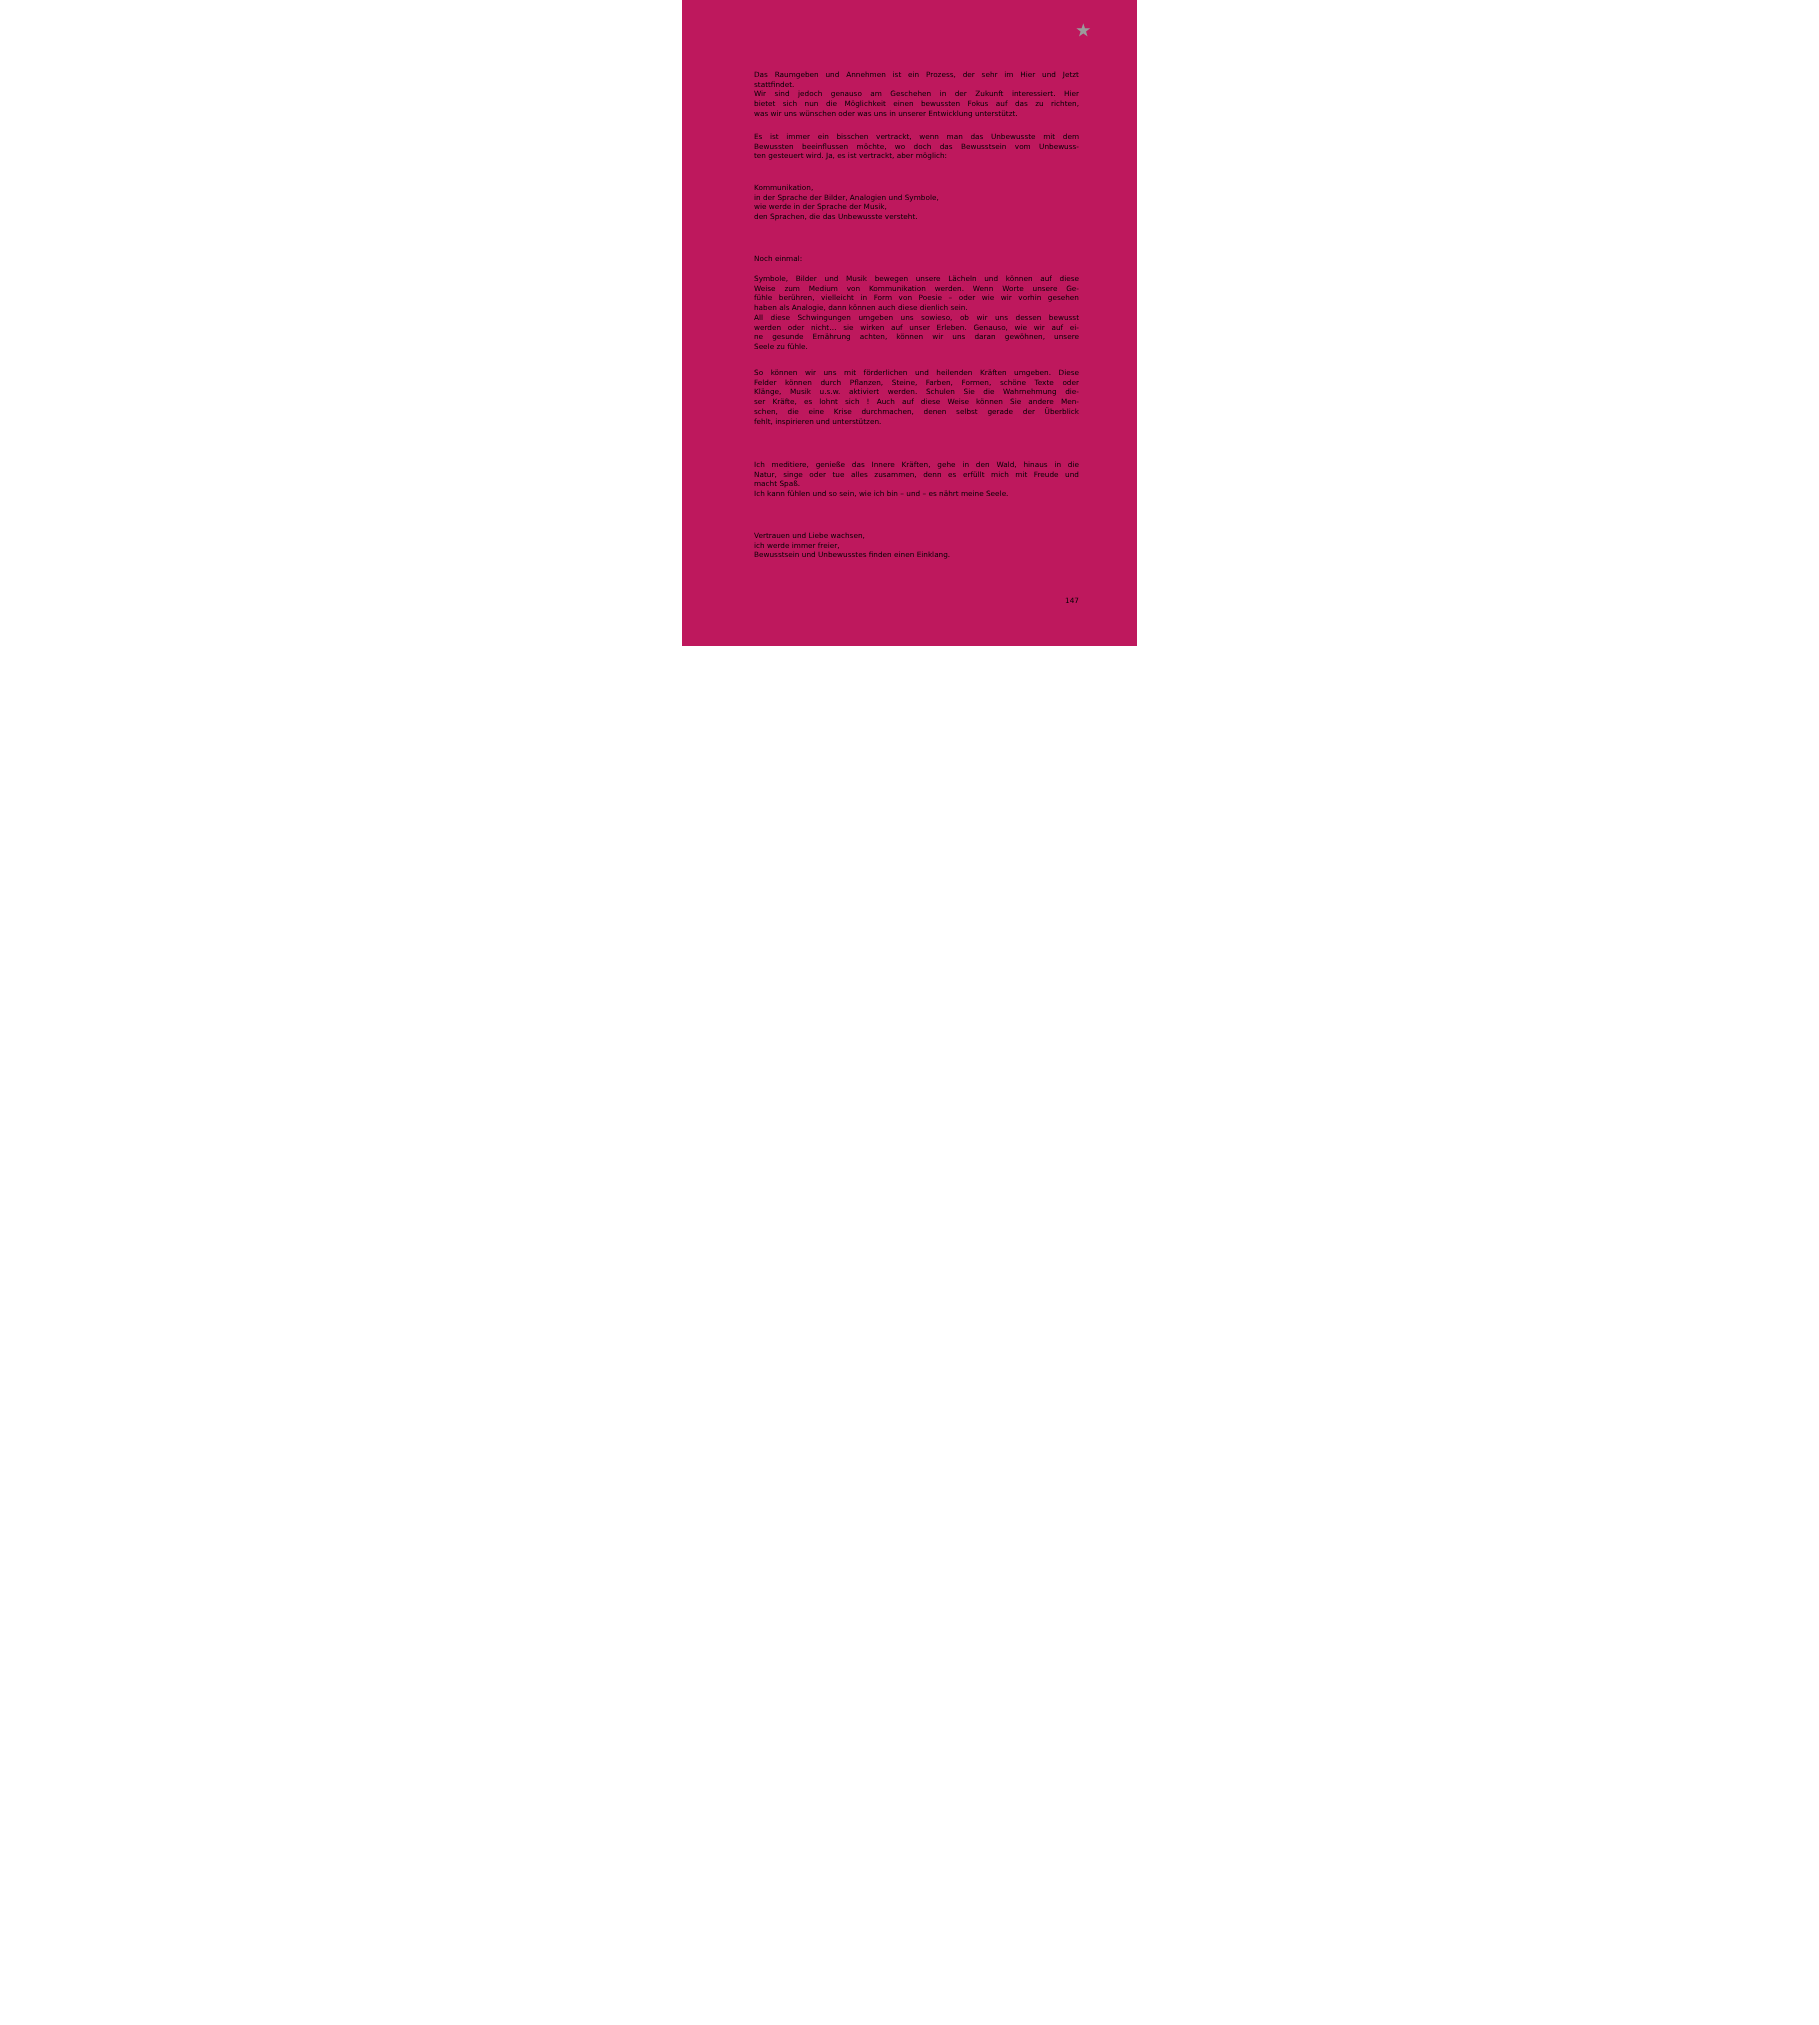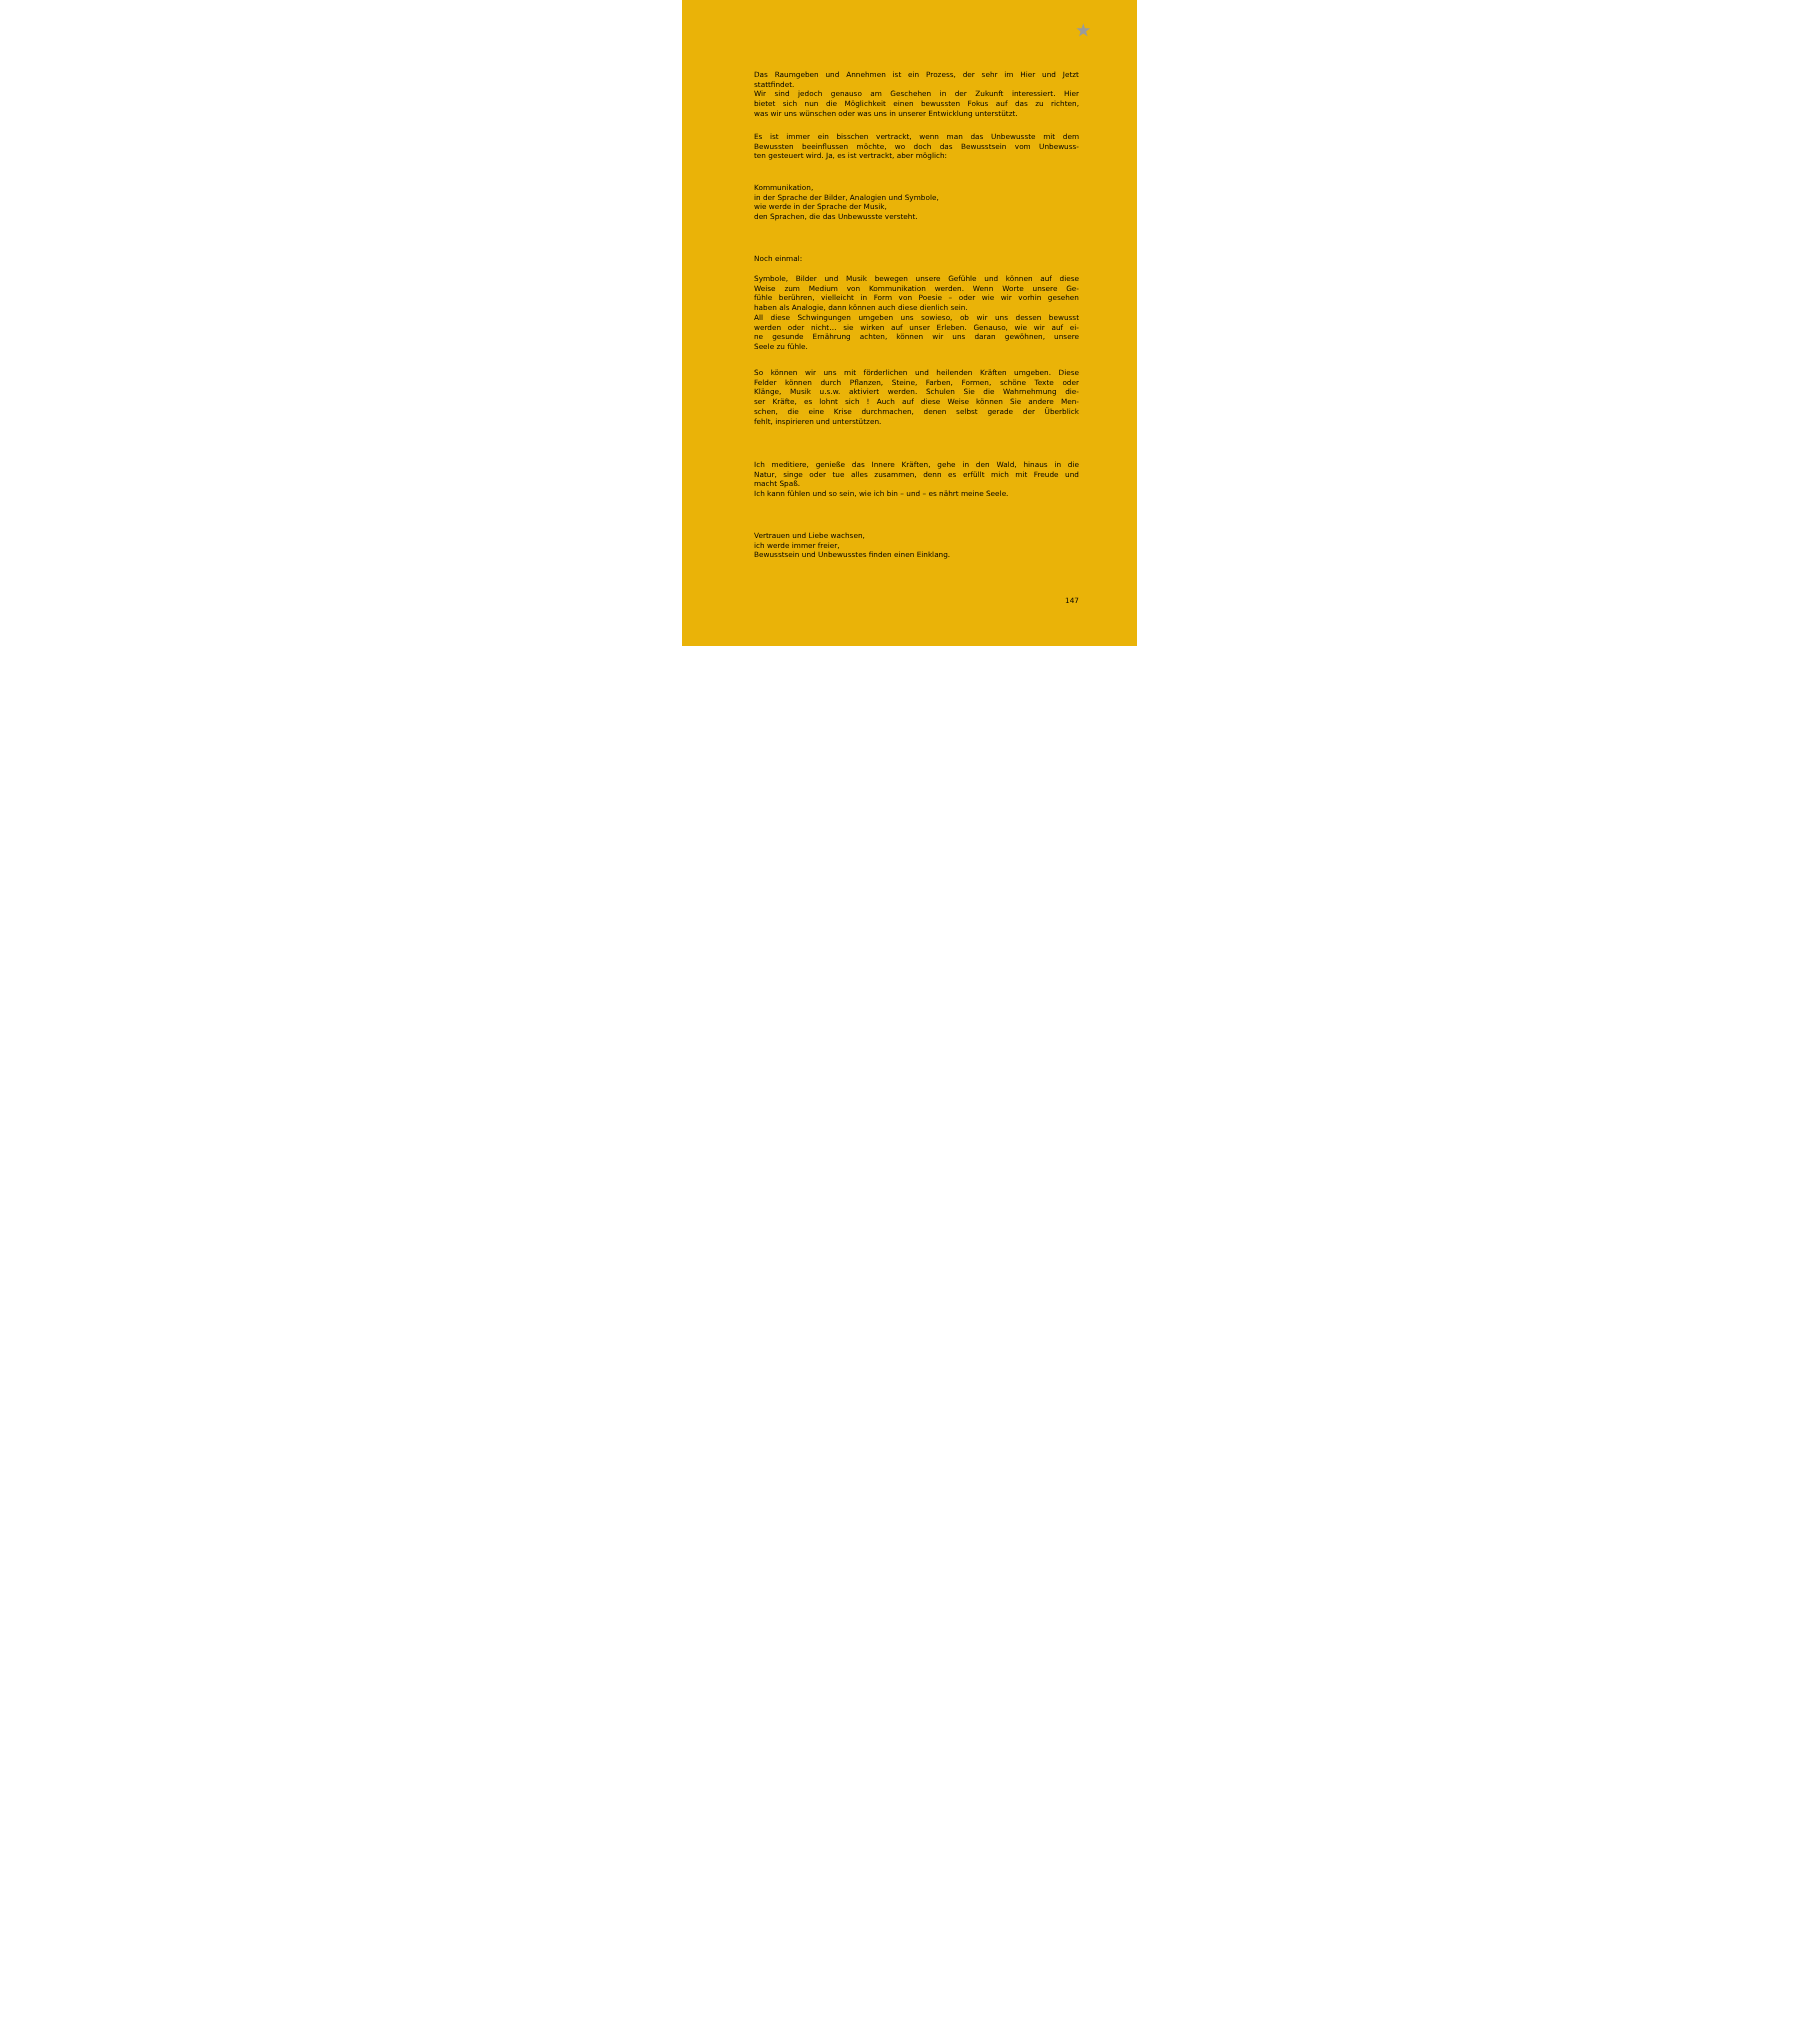--- a/index.html
+++ b/index.html
@@ -5,21 +5,21 @@
   html, body {
     margin: 0;
     padding: 0;
     background: #ffffff;
   }
   .page {
     position: relative;
     width: 455px;
     height: 646px;
     margin: 0 auto;
-    background: #eab308;
+    background: #be185d;
     font-family: "DejaVu Sans", "Liberation Sans", sans-serif;
     font-size: 7.3px;
     line-height: 9.7px;
     color: #000000;
     overflow: hidden;
   }
   .block {
     position: absolute;
     left: 72px;
     width: 325px;
@@ -78,21 +78,21 @@
       <div class="line">in der Sprache der Bilder, Analogien und Symbole,</div>
       <div class="line">wie werde in der Sprache der Musik,</div>
       <div class="line">den Sprachen, die das Unbewusste versteht.</div>
     </div>
 
   <div class="block b-noch">
       <div class="line">Noch einmal:</div>
     </div>
 
   <div class="block b-p3">
-      <div class="line j">Symbole, Bilder und Musik bewegen unsere Gefühle und können auf diese</div>
+      <div class="line j">Symbole, Bilder und Musik bewegen unsere Lächeln und können auf diese</div>
       <div class="line j">Weise zum Medium von Kommunikation werden. Wenn Worte unsere Ge-</div>
       <div class="line j">fühle berühren, vielleicht in Form von Poesie – oder wie wir vorhin gesehen</div>
       <div class="line">haben als Analogie, dann können auch diese dienlich sein.</div>
       <div class="line j">All diese Schwingungen umgeben uns sowieso, ob wir uns dessen bewusst</div>
       <div class="line j">werden oder nicht… sie wirken auf unser Erleben. Genauso, wie wir auf ei-</div>
       <div class="line j">ne gesunde Ernährung achten, können wir uns daran gewöhnen, unsere</div>
       <div class="line">Seele zu fühle.</div>
     </div>
 
   <div class="block b-p4">

